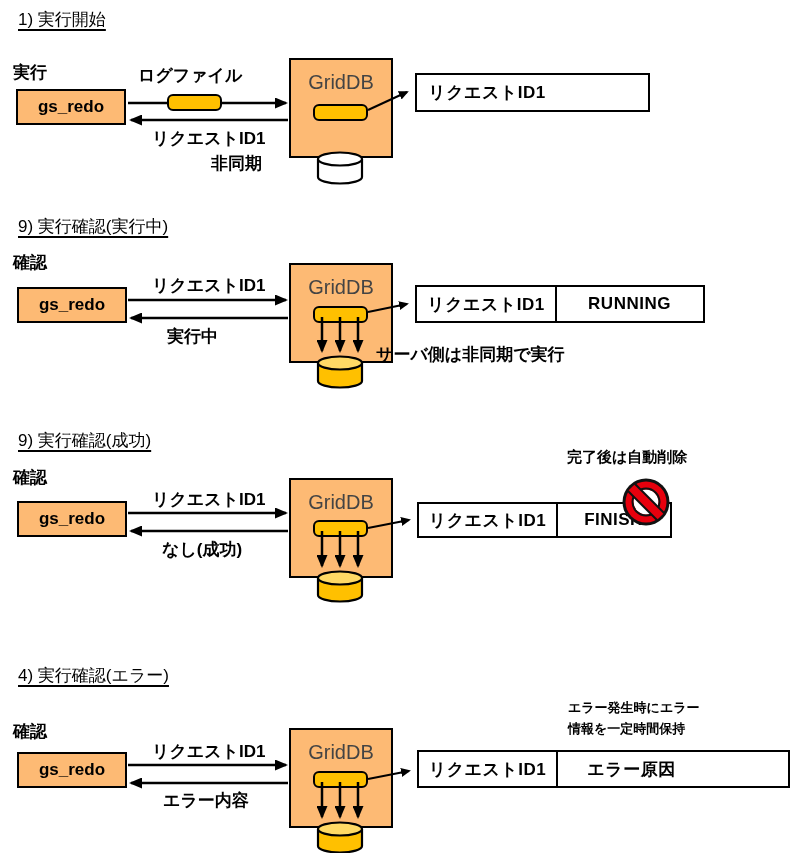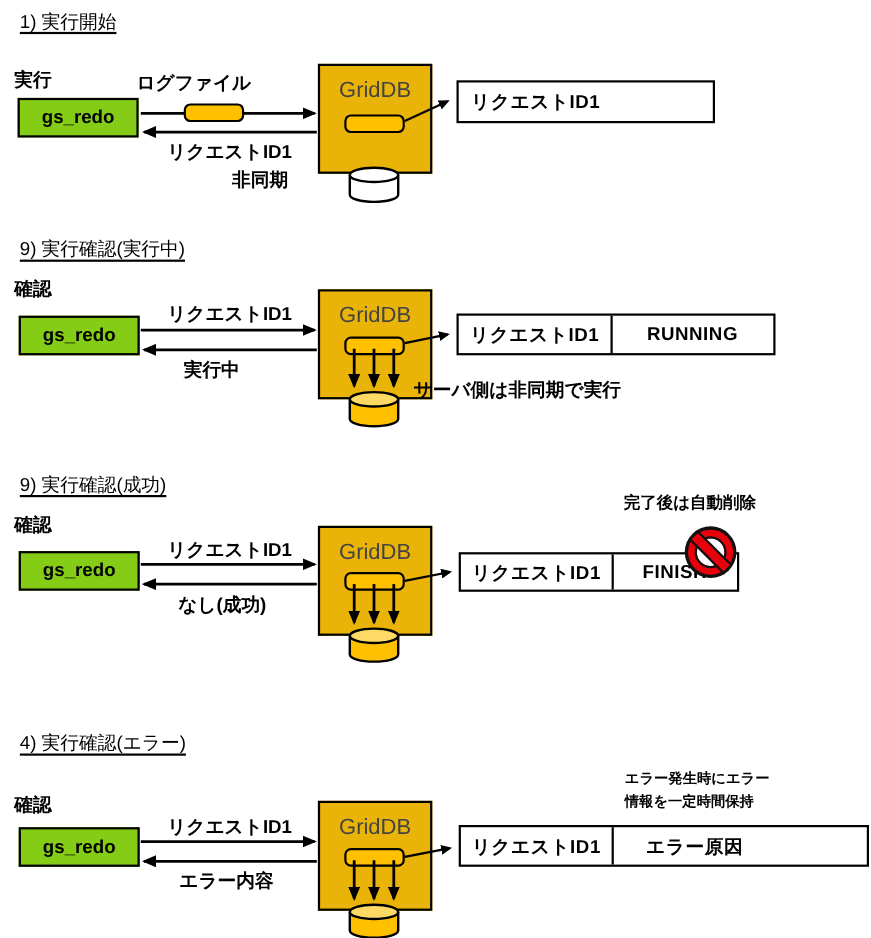--- a/index.html
+++ b/index.html
@@ -1,24 +1,24 @@
 <!DOCTYPE html>
 <html><head>
 <meta charset="utf-8">
 <style>
   html,body{margin:0;padding:0;background:#fff;}
   .canvas{position:relative;width:792px;height:853px;background:#fff;
           font-family:"Liberation Sans",sans-serif;color:#000;overflow:hidden;}
   .heading{position:absolute;font-size:17px;font-weight:normal;white-space:nowrap;
            text-decoration:underline;text-decoration-thickness:2px;text-underline-offset:4px;z-index:2;}
   .lbl{position:absolute;font-size:17px;font-weight:bold;white-space:nowrap;z-index:2;}
-  .client{position:absolute;width:110px;height:36px;background:#84cc16;border:2.5px solid #000;
+  .client{position:absolute;width:110px;height:36px;background:#fdba74;border:2.5px solid #000;
           display:flex;align-items:center;justify-content:center;font-weight:bold;font-size:17px;
           box-sizing:border-box;z-index:1;}
-  .server{position:absolute;width:104px;height:100px;border:2.5px solid #000;background:#eab308;
+  .server{position:absolute;width:104px;height:100px;border:2.5px solid #000;background:#fdba74;
           box-sizing:border-box;z-index:1;text-align:center;}
   .server-label{font-size:20px;color:#444;font-weight:normal;margin-top:11px;}
   .frect{position:absolute;width:55px;height:17px;background:#FFC000;border:2.5px solid #000;
          border-radius:6px;box-sizing:border-box;}
   .frect-log{z-index:4;}
   .frect-req{z-index:2;}
   .rtable{position:absolute;display:flex;border:2.5px solid #000;background:#fff;z-index:2;box-sizing:border-box;}
   .cell{display:flex;align-items:center;justify-content:center;font-weight:bold;font-size:17px;
         border-right:2.5px solid #000;box-sizing:border-box;height:100%;letter-spacing:.5px;white-space:nowrap;}
   .cell:last-child{border-right:none;}
@@ -31,21 +31,21 @@
 </style>
 </head>
 <body>
 
 <div class="canvas">
 
   <div>
     <div class="heading" style="left:18px;top:8px">1) 実行開始</div>
     <div class="lbl" style="left:13px;top:61px">実行</div>
     <div class="client" style="left:16px;top:89px">gs_redo</div>
-    <div class="lbl" style="left:124px;top:64px">ログファイル</div>
+    <div class="lbl" style="left:138px;top:64px">ログファイル</div>
     <div class="frect frect-log" style="left:167px;top:94px"></div>
     <div class="server" style="left:289px;top:58px">
       <div class="server-label">GridDB</div>
     </div>
     <div class="frect frect-req" style="left:313px;top:104px"></div>
     <div class="lbl" style="left:152px;top:127px">リクエストID1</div>
     <div class="lbl" style="left:211px;top:152px">非同期</div>
     <div class="rtable" style="left:415px;top:73px;width:235px;height:39px">
       <div class="cell" style="width:140px">リクエストID1</div>
     </div>

